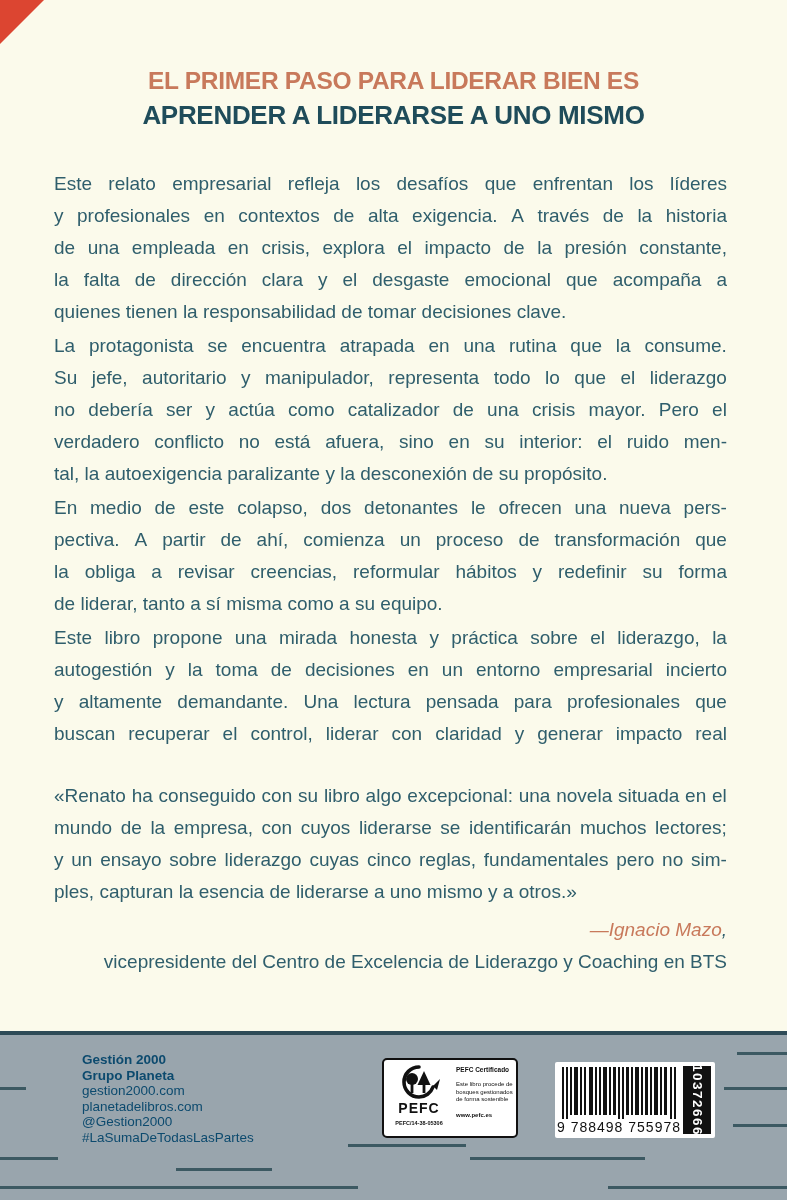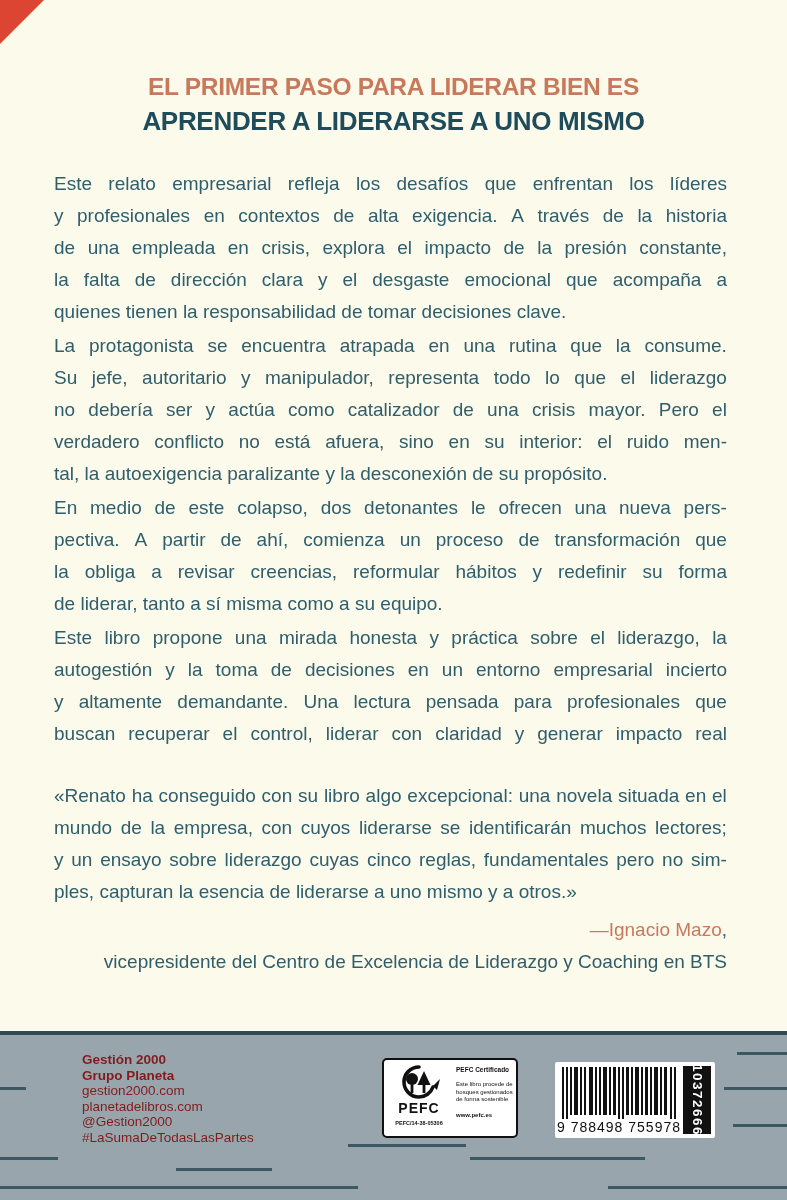--- a/index.html
+++ b/index.html
@@ -10,39 +10,39 @@
     font-family:"Liberation Sans", sans-serif;
     overflow:hidden;
   }
   
   .corner-triangle{
     position:absolute;left:0;top:0;width:44px;height:44px;
     background:#DC4531;
     clip-path:polygon(0 0,100% 0,0 100%);
   }
   
-  .headline{position:absolute;top:70px;left:0;width:787px;text-align:center;}
+  .headline{position:absolute;top:64px;left:0;width:787px;text-align:center;}
   .h1{font-size:24.5px;font-weight:bold;letter-spacing:-0.3px;line-height:34px;color:#C8795B;}
   .h2{font-size:26px;font-weight:bold;letter-spacing:-0.3px;line-height:34px;color:#1F4C5A;}
   
   .content{position:absolute;left:54px;top:168px;width:673px;color:#2F5E6C;font-size:19px;}
   .para{margin:0 0 2px 0;}
   .quote{margin:30px 0 6px 0;}
   .tl{line-height:32px;white-space:pre;}
   .tl-just{display:flex;justify-content:space-between;overflow:hidden;}
   .tl-plain{text-align:left;}
-  .attribution{line-height:32px;text-align:right;font-size:19px;}
+  .attribution{line-height:32px;text-align:right;font-size:19px;font-style:italic;}
   .attr-name{color:#C8795B;}
   .attr-comma{color:#2F5E6C;}
   .byline{line-height:32px;text-align:right;font-size:19px;white-space:nowrap;}
   
   .footer-band{position:absolute;left:0;top:1031px;width:787px;height:169px;background:#99A5AD;}
   .band-topline{position:absolute;left:0;top:0;width:787px;height:4px;background:#2E4B57;}
   .dash{position:absolute;height:3px;background:#3C5962;}
-  .publisher{position:absolute;left:82px;top:21px;color:#7f1d1d;font-size:13.5px;}
+  .publisher{position:absolute;left:82px;top:21px;color:#0c4a6e;font-size:13.5px;}
   .publisher .tl{line-height:15.6px;}
   .publisher .tl:nth-child(-n+2){font-weight:bold;}
   
   .pefc-box{position:absolute;left:382px;top:27px;width:136px;height:80px;background:#ffffff;
     border:2.5px solid #111;border-radius:5px;box-sizing:border-box;color:#111;}
   .pefc-logo{position:absolute;left:9px;top:5px;}
   .pefc-name{position:absolute;left:9px;top:40px;width:52px;text-align:center;
     font-weight:bold;font-size:14px;letter-spacing:1px;line-height:16px;}
   .pefc-code{position:absolute;left:2px;top:60px;width:66px;text-align:center;font-size:5.5px;font-weight:bold;}
   .pefc-right{position:absolute;left:72px;top:6px;width:58px;}

